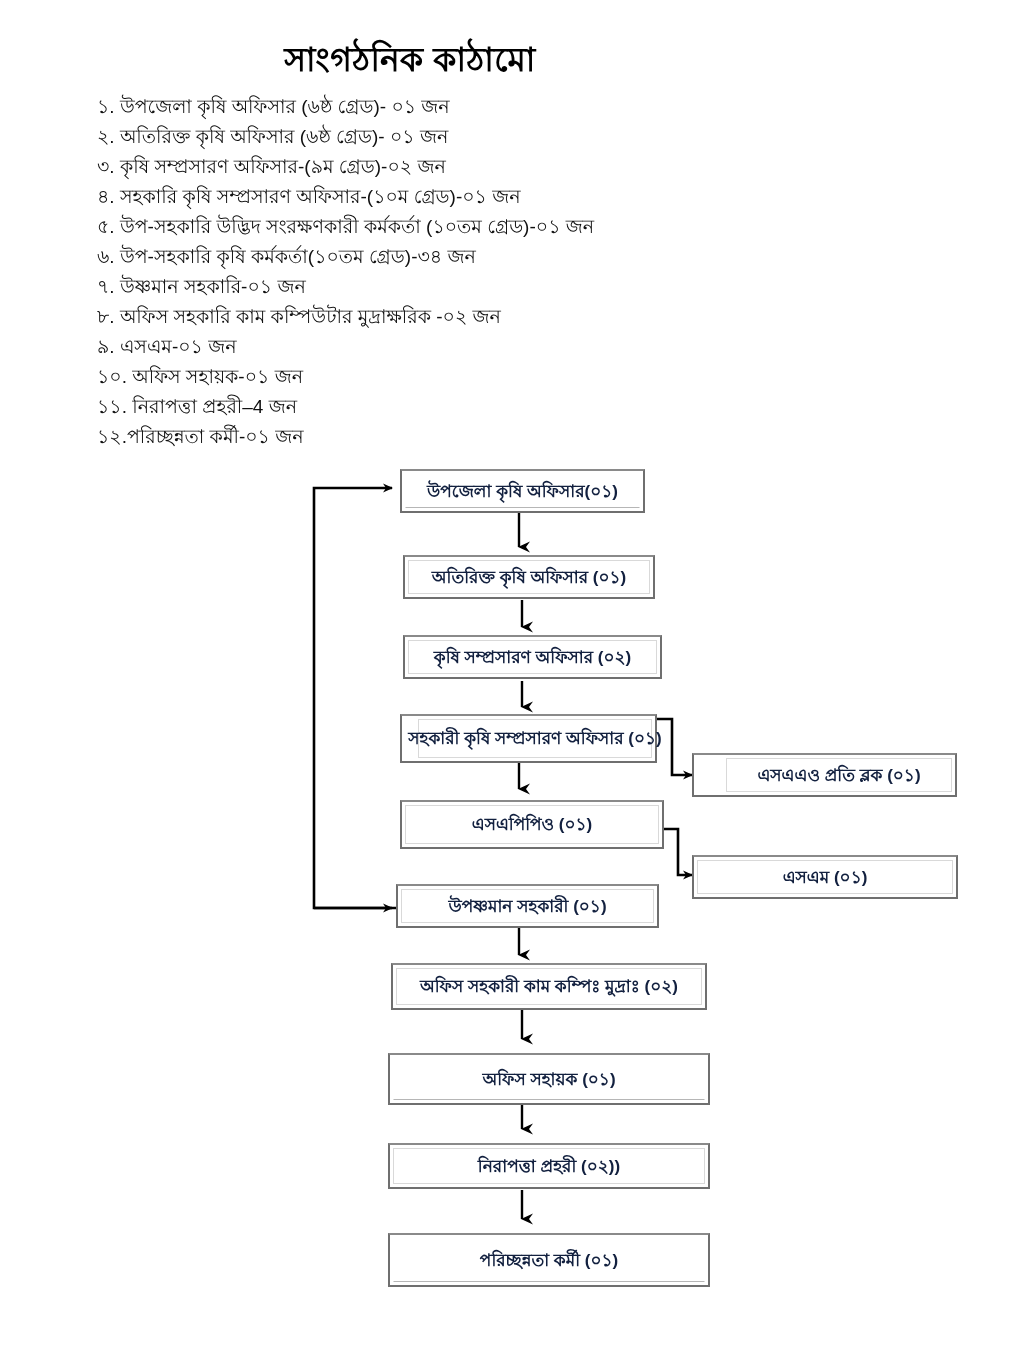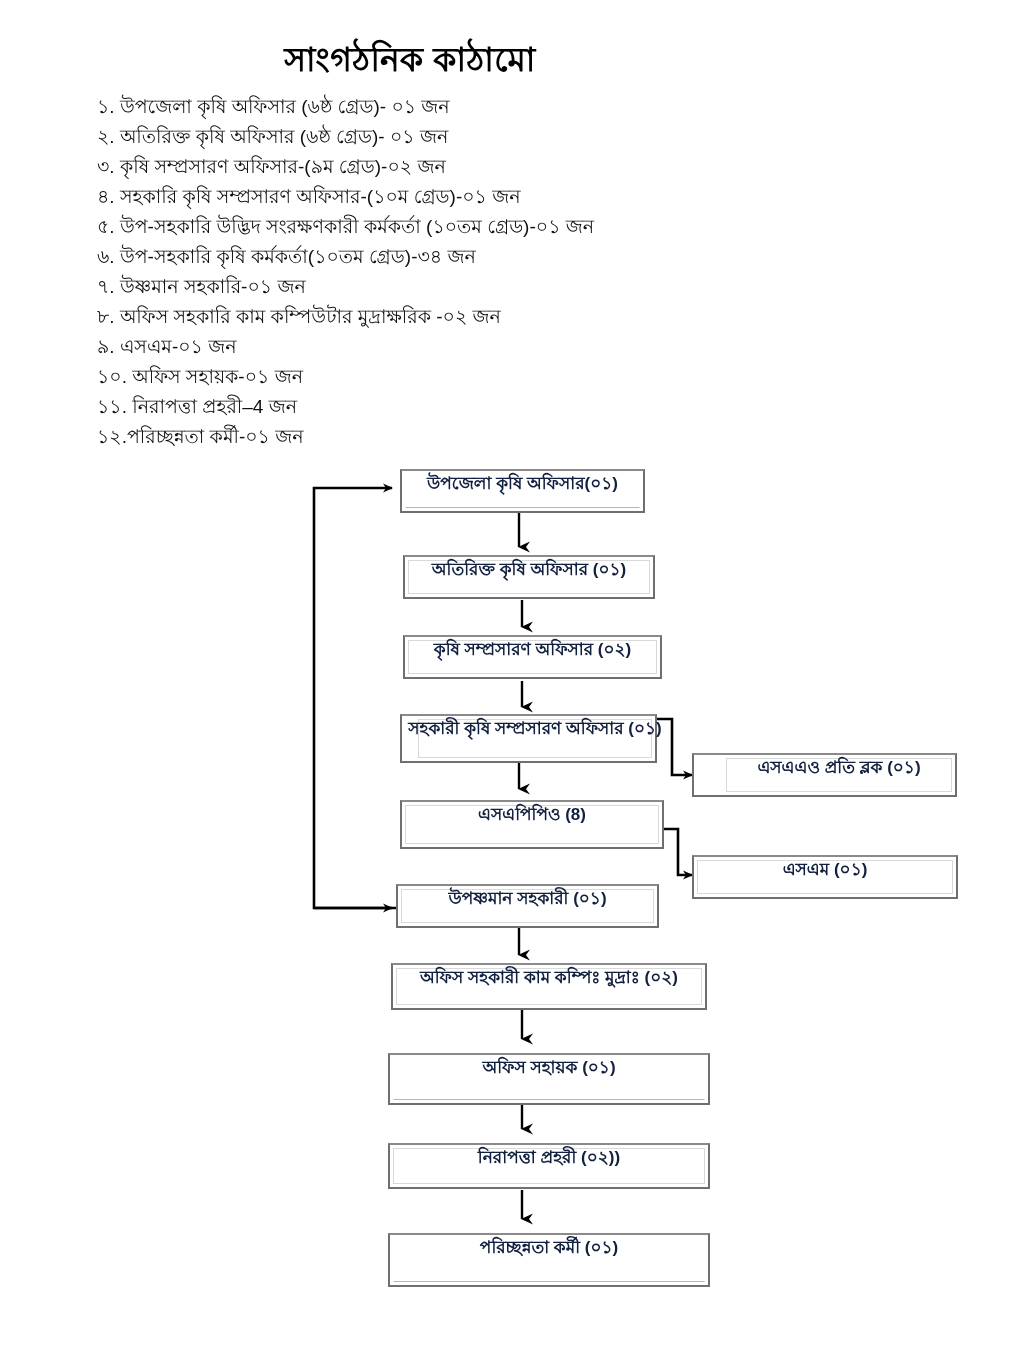--- a/index.html
+++ b/index.html
@@ -62,20 +62,21 @@
     border-top-color: #8a8a8a;
     display: flex;
     align-items: center;
     justify-content: center;
     padding: 3px;
   }
   .node .inner {
     width: 100%; height: 100%;
     border: 1px solid #d9d9d9;
     display: flex;
+    align-items: center;
     justify-content: center;
   }
   .node .label {
     font-family: "Liberation Sans", "DejaVu Sans", sans-serif;
     font-weight: 700;
     font-size: 17px;
     color: #12203f;
     text-align: center;
     white-space: nowrap;
     line-height: 1;
@@ -158,21 +159,21 @@
   </div>
 
   <div class="node" style="left:692px; top:298px; width:265px; height:44px;padding-left:32px;">
     <div class="inner">
       <span class="label">এসএএও প্রতি ব্লক (০১)</span>
     </div>
   </div>
 
   <div class="node" style="left:400px; top:345px; width:264px; height:49px;">
     <div class="inner">
-      <span class="label">এসএপিপিও (8)</span>
+      <span class="label">এসএপিপিও (০১)</span>
     </div>
   </div>
 
   <div class="node" style="left:692px; top:400px; width:266px; height:44px;">
     <div class="inner">
       <span class="label">এসএম (০১)</span>
     </div>
   </div>
 
   <div class="node" style="left:396px; top:429px; width:263px; height:44px;">

